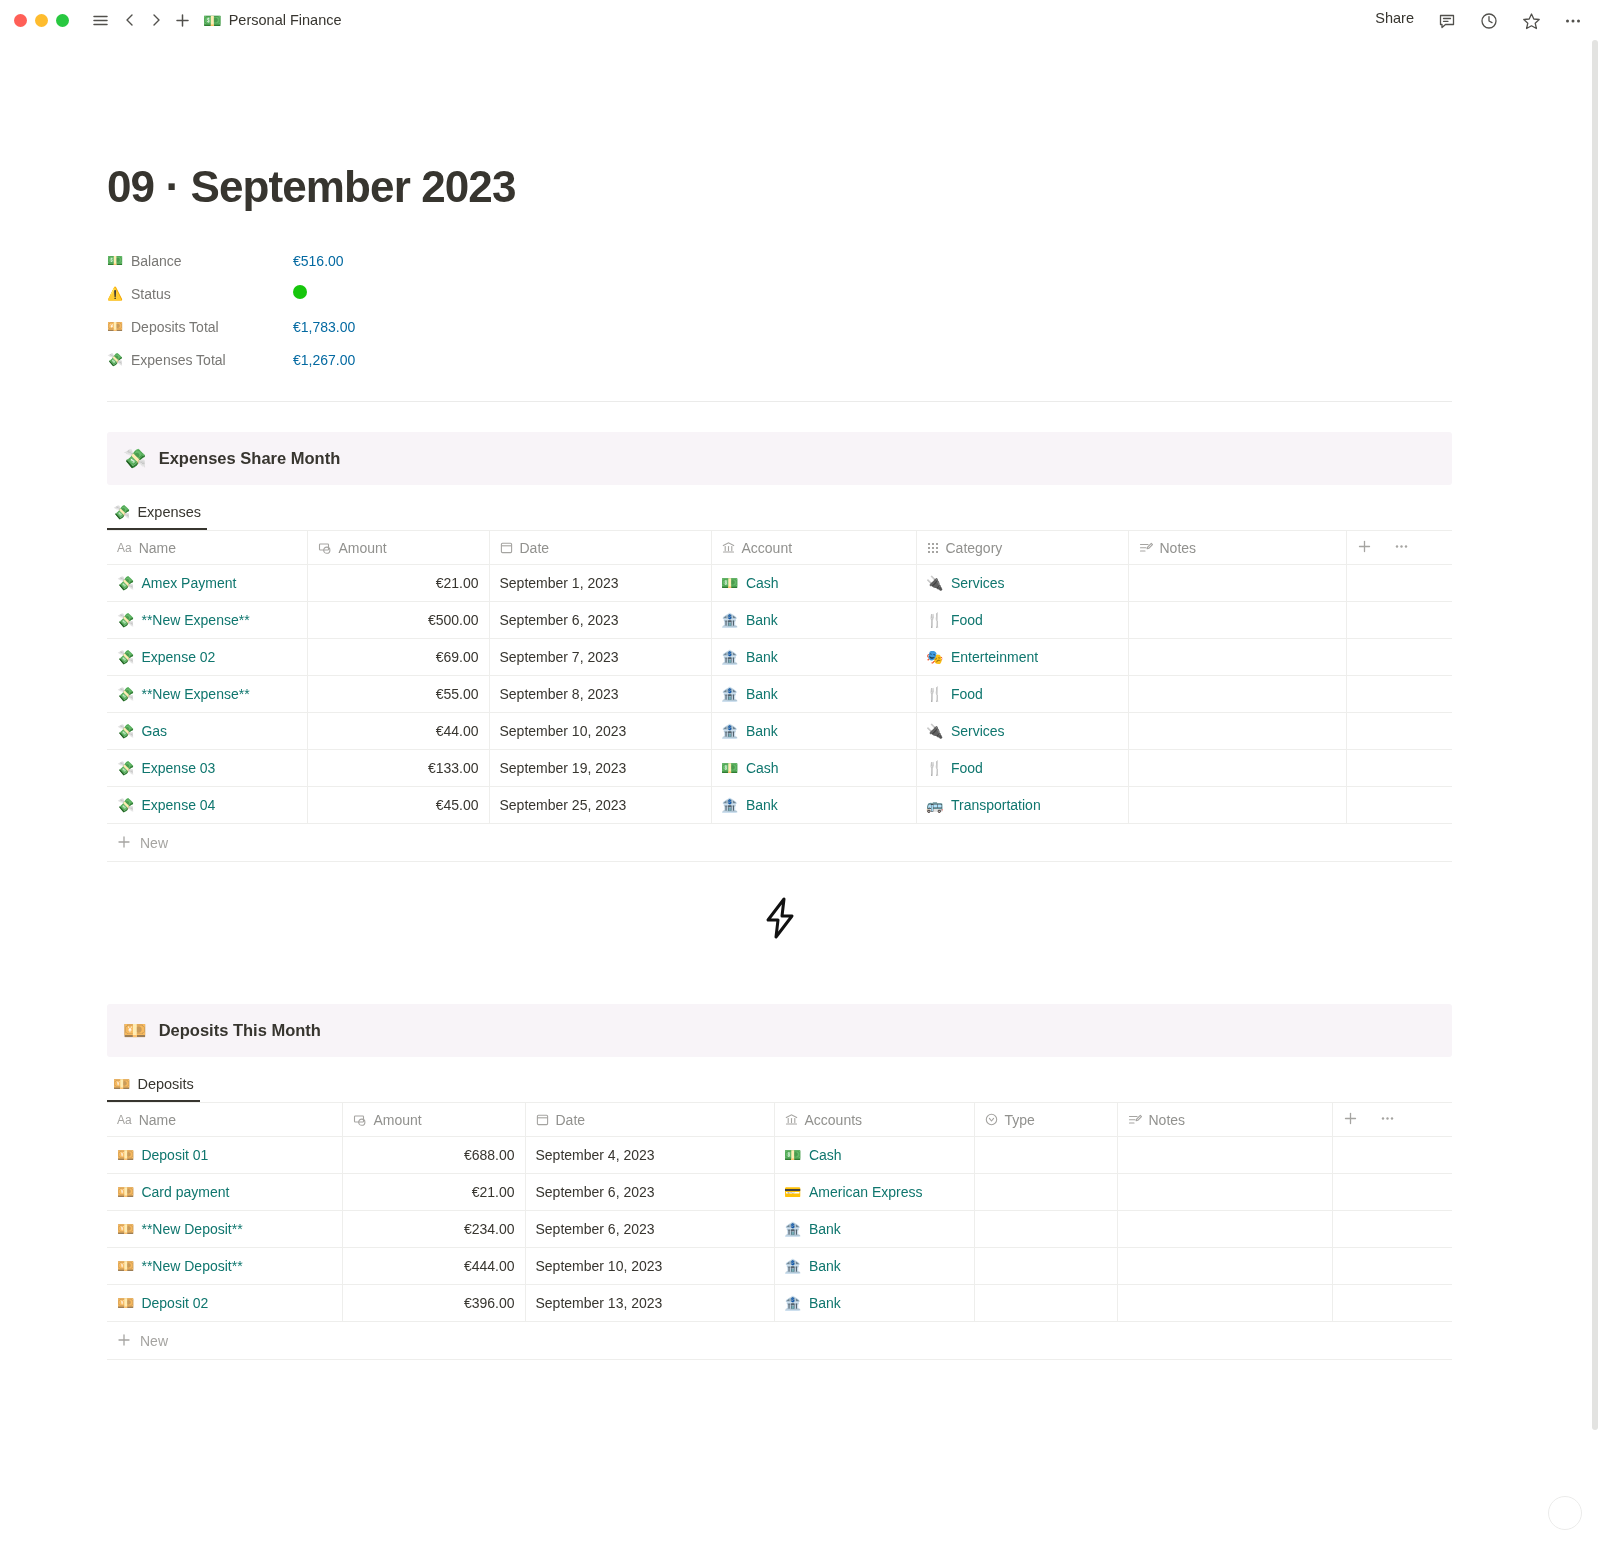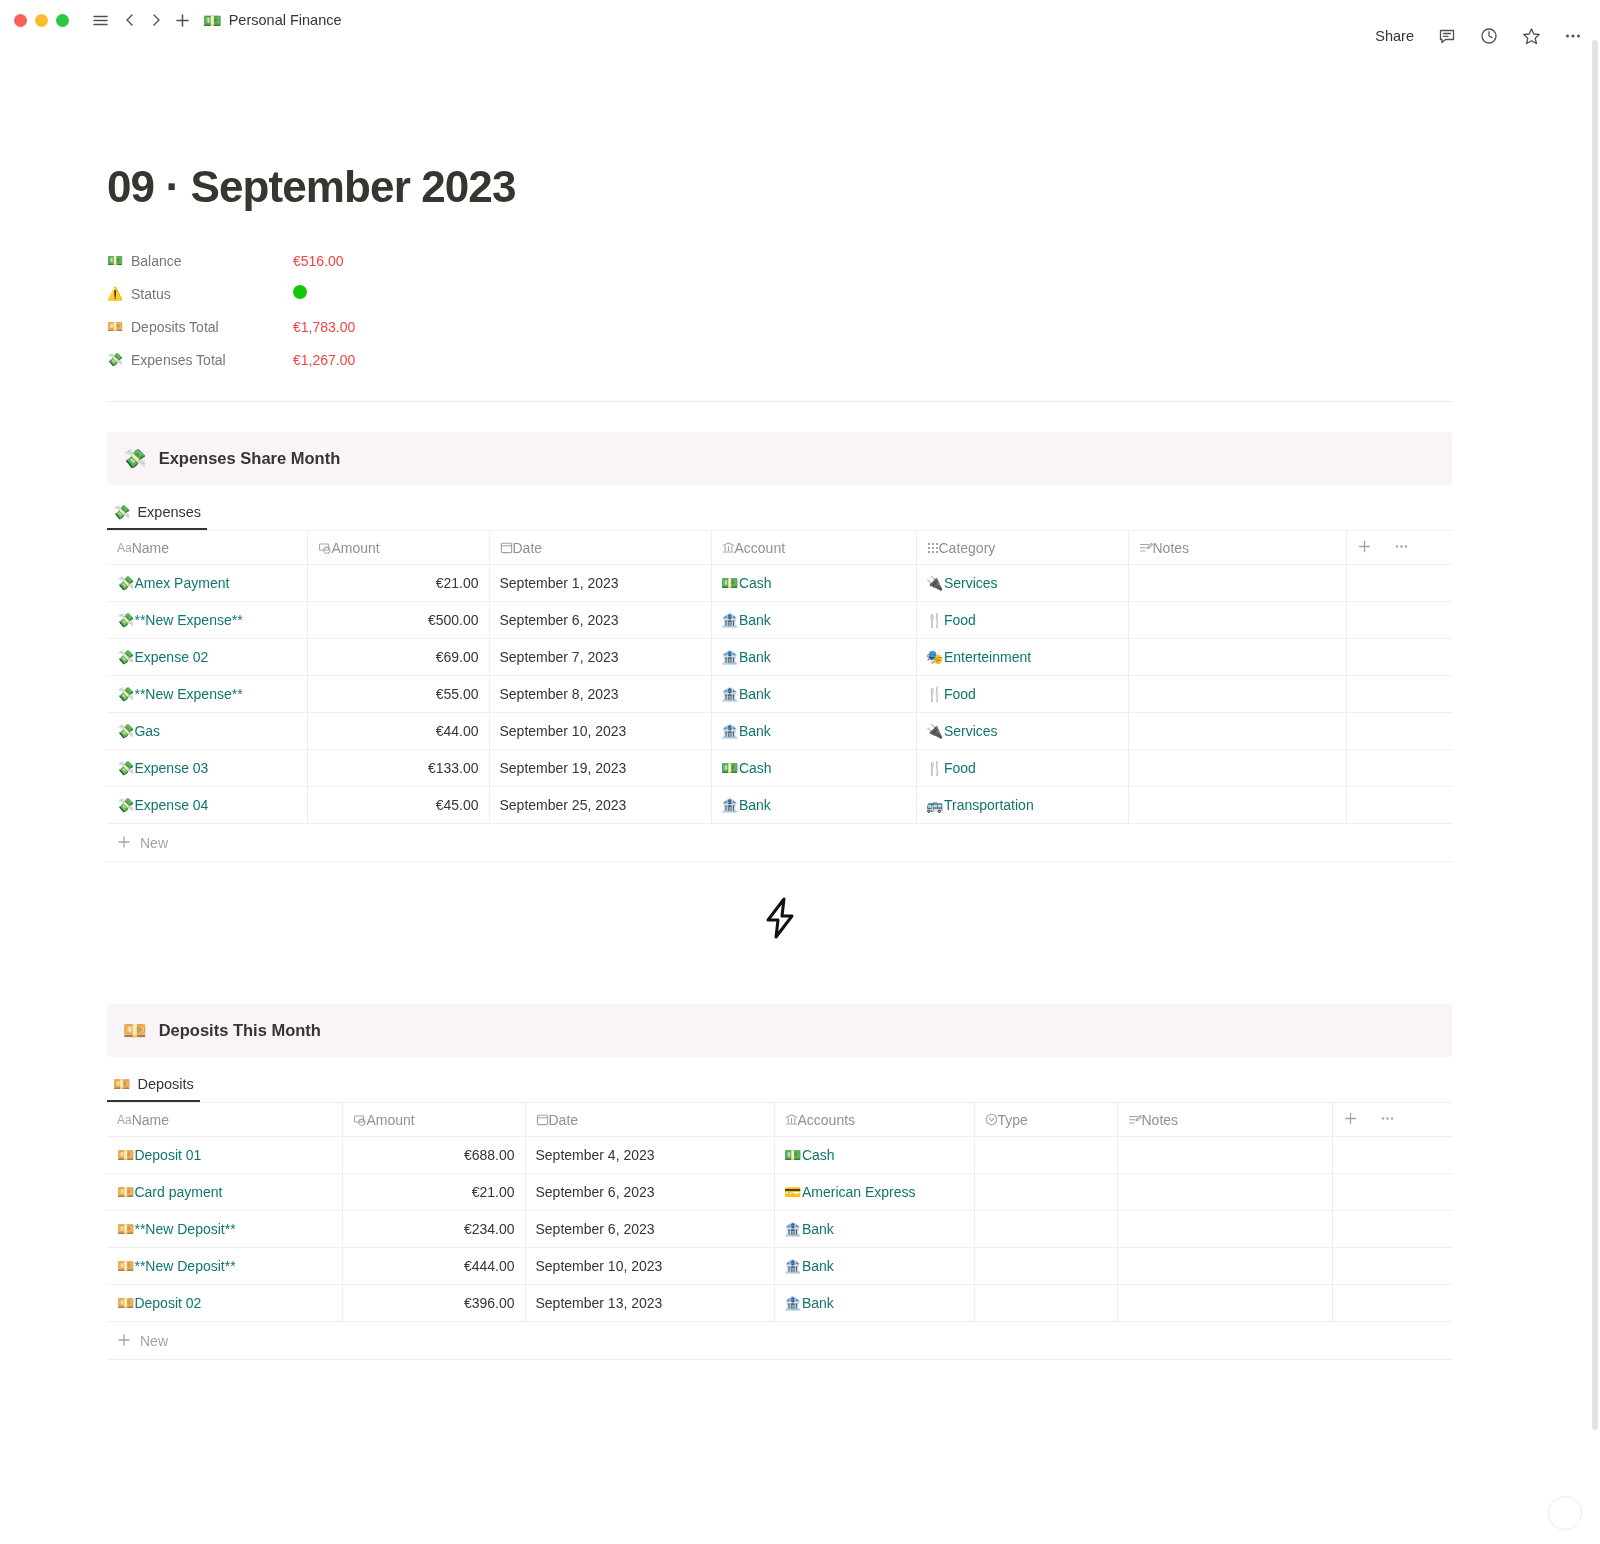--- a/index.html
+++ b/index.html
@@ -35,22 +35,22 @@
   .tb-gap { width: 4px; }
 
   .breadcrumb {
     display: flex; align-items: center; gap: 7px;
     margin-left: 8px;
     font-size: 14.5px; color: #37352f;
   }
   .bc-emoji { font-size: 15px; line-height: 1; }
 
   .topbar-right {
-    position: absolute; right: 14px; top: 16px; height: 40px;
-    display: flex; align-items: center; gap: 16px;
+    position: absolute; right: 14px; top: 8px; height: 40px;
+    display: flex; gap: 16px;
   }
   .share-btn { font-size: 14.5px; color: #37352f; padding: 2px 4px; }
 
   
   .page { padding: 0 0 0 0; }
   .content { width: 1345px; margin: 0 0 0 107px; }
 
   h1.title {
     font-size: 44px;
     font-weight: 700;
@@ -66,21 +66,21 @@
   .prop-row {
     display: flex; align-items: center;
     height: 33px;
   }
   .prop-label {
     display: flex; align-items: center; gap: 8px;
     width: 186px; flex: none;
     font-size: 14px; color: #787774;
   }
   .prop-icon { width: 16px; height: 16px; display: flex; align-items: center; justify-content: center; font-size: 13px; line-height: 1; flex: none; color: #9b9a97;}
-  .prop-value { font-size: 14px; color: #ef4444; }
+  .prop-value { font-size: 14px; color: #0369a1; }
   .status-dot {
     width: 14px; height: 14px; border-radius: 50%;
     background: #16c60c;
     display: inline-block;
   }
   .more-props {
     display: flex; align-items: center; gap: 10px;
     margin-top: 9px; height: 28px;
     font-size: 14px; color: #9b9a97;
   }
@@ -125,21 +125,21 @@
     height: 37px;
     vertical-align: middle;
     overflow: hidden; white-space: nowrap;
   }
   thead th {
     color: #91918e;
     border-top: 1px solid #eeeeec;
     height: 34px;
   }
   th .th-inner, td .cell {
-    display: flex; align-items: center; 
+    display: flex; align-items: center; gap: 7px;
   }
   .th-icon { font-size: 12px; color: #a5a4a1; display: inline-flex; align-items: center; }
   .th-icon svg { display: block; }
   .cell-emoji { font-size: 14px; line-height: 1; flex: none; }
   .linktext {
     text-decoration-color: #d6d6d4;
     text-underline-offset: 3px;
     color: #0f766e;
   }
   td.amount { text-align: right; }

